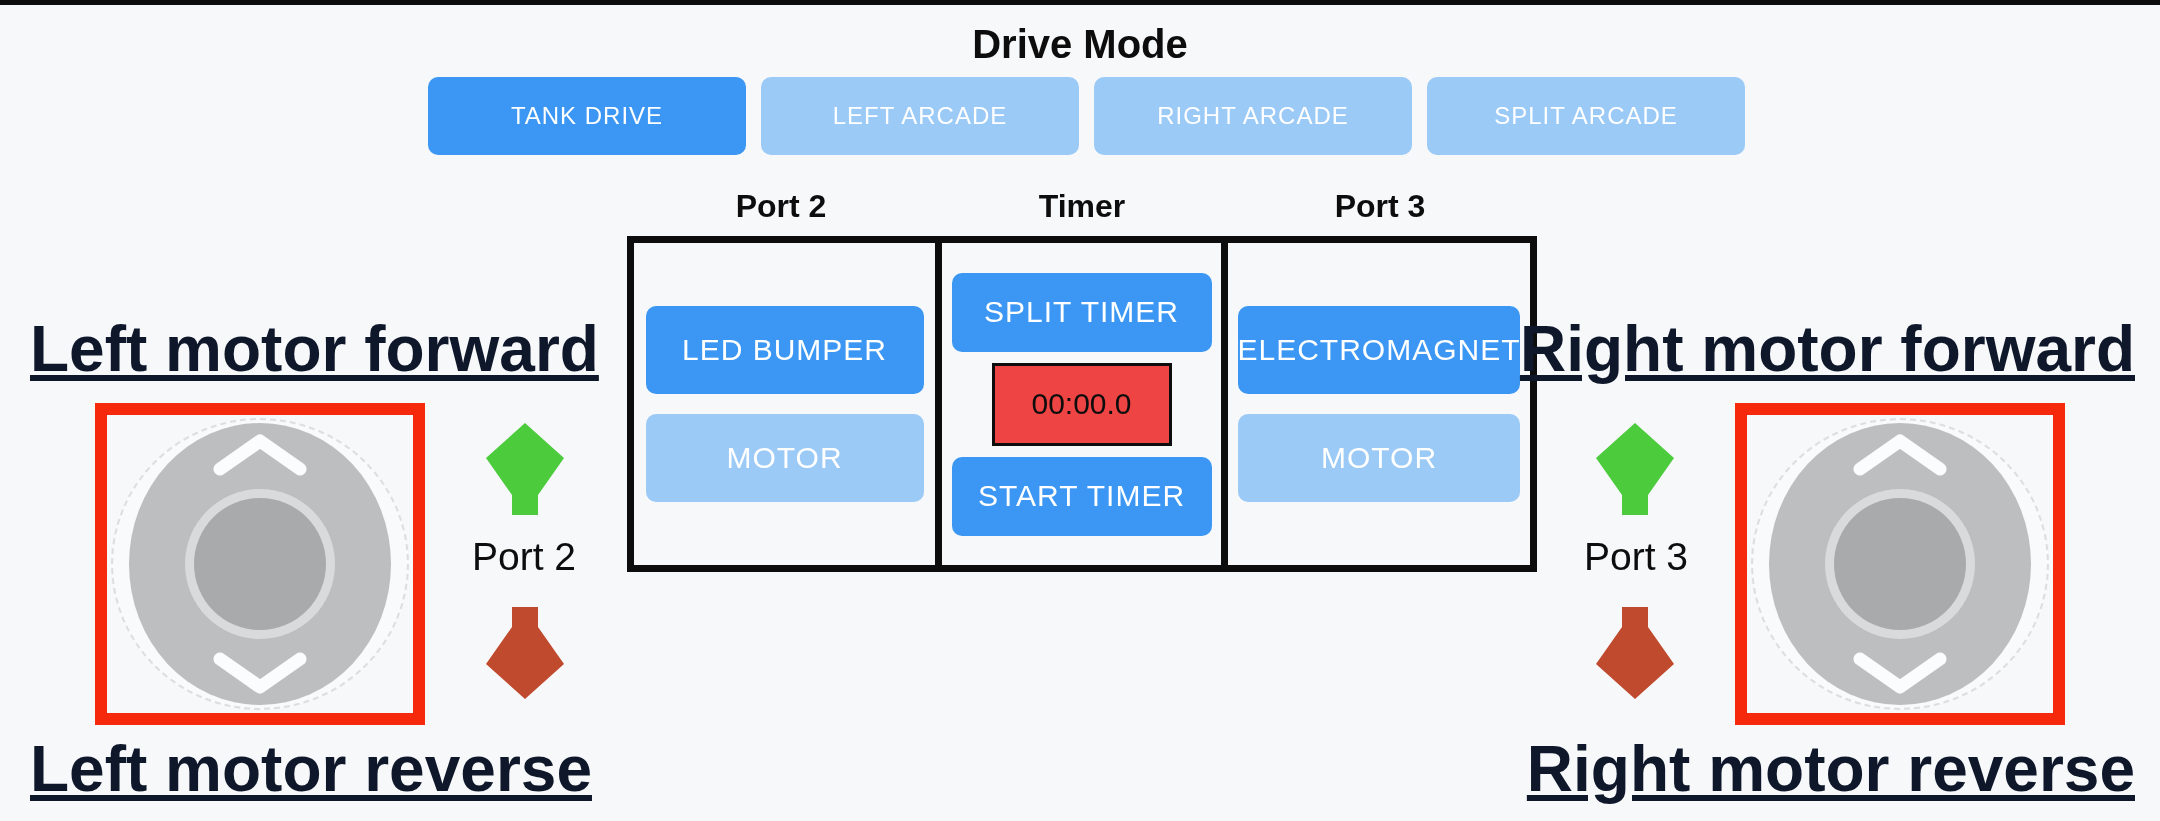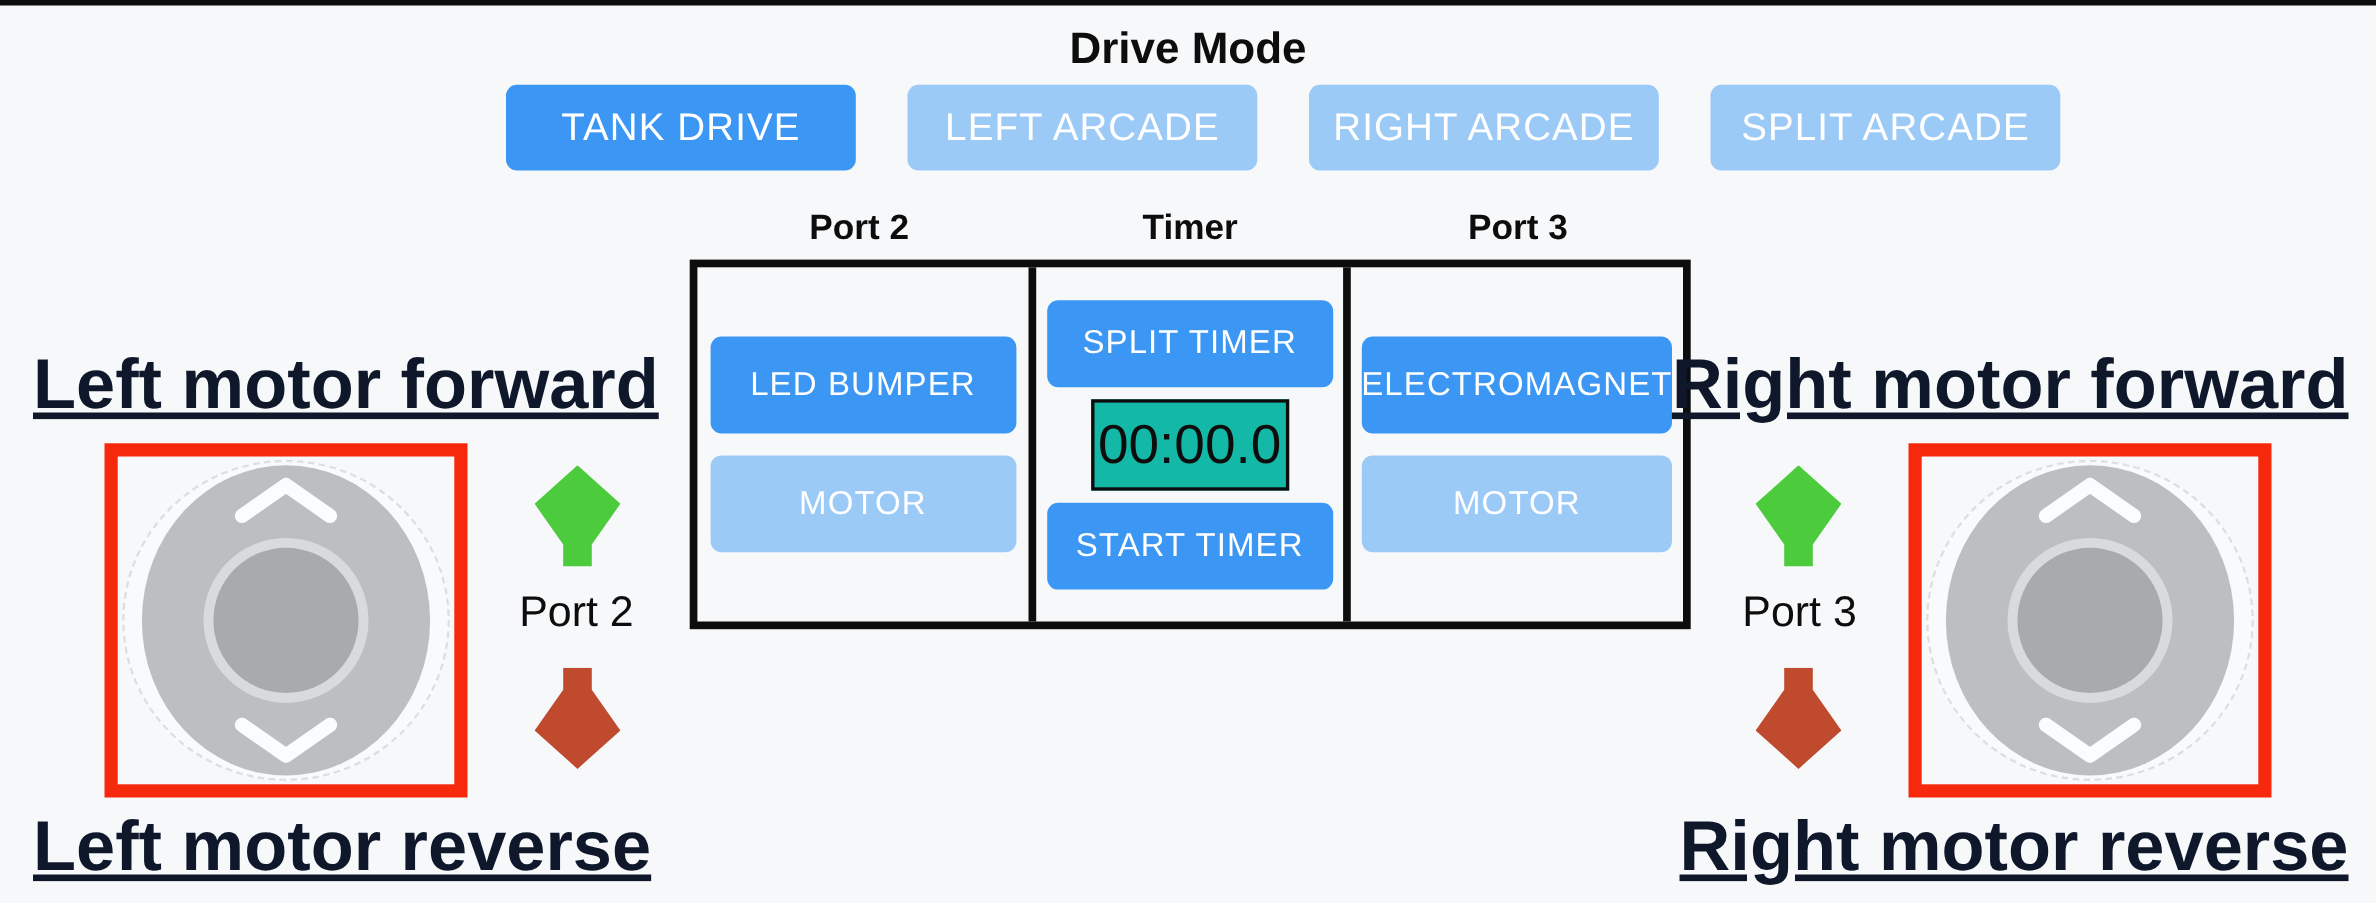--- a/index.html
+++ b/index.html
@@ -5,43 +5,43 @@
   html,body{margin:0;padding:0;background:#f7f8fa;}
   .screen{
     position:relative;width:2160px;height:821px;background:#f7f8fa;overflow:hidden;
     font-family:"Liberation Sans","DejaVu Sans",sans-serif;color:#111;
   }
   .top-strip{position:absolute;left:0;top:0;width:2160px;height:5px;background:#0d0d0d;}
   .drive-title{position:absolute;left:0;top:22px;width:100%;text-align:center;
     font-size:40px;font-weight:bold;color:#0d0d0d;}
   .modes{position:absolute;left:428px;top:77px;display:flex;gap:15px;}
   .mode-btn{width:318px;height:78px;border:none;border-radius:10px;cursor:pointer;
-    background:#9ccaf7;color:#ffffff;font-size:35px;letter-spacing:1px;
-    font-family:inherit;display:flex;align-items:center;justify-content:center;margin-left:32px;}
+    background:#9ccaf7;color:#ffffff;font-size:24px;letter-spacing:1px;
+    font-family:inherit;display:flex;align-items:center;justify-content:center;}
   .mode-btn.active{background:#3b97f3;}
 
   .col-hdr{position:absolute;top:188px;transform:translateX(-50%);
     font-size:32px;font-weight:bold;color:#0d0d0d;white-space:nowrap;}
   .hdr-1{left:781px;} .hdr-2{left:1082px;} .hdr-3{left:1380px;}
 
   .panel{position:absolute;left:627px;top:236px;width:910px;height:336px;
     border:7px solid #0d0d0d;box-sizing:border-box;display:flex;}
   .pcol{box-sizing:border-box;display:flex;flex-direction:column;
     align-items:center;justify-content:center;}
   .pcol-1{width:301px;gap:20px;}
   .pcol-2{width:293px;border-left:7px solid #0d0d0d;border-right:7px solid #0d0d0d;gap:11px;}
   .pcol-3{flex:1;gap:20px;}
   .panel-btn{border:none;border-radius:10px;cursor:pointer;color:#ffffff;
     font-size:30px;letter-spacing:1px;font-family:inherit;
     display:flex;align-items:center;justify-content:center;}
   .blue{background:#3b97f3;} .lightblue{background:#9ccaf7;}
   .dev-btn{width:278px;height:88px;}
   .timer-btn{width:260px;height:79px;}
   .timer-display{width:180px;height:83px;border:3px solid #0d0d0d;box-sizing:border-box;
-    background:#14b8a6;color:#0d0d0d;font-size:50px;
+    background:#ef4444;color:#0d0d0d;font-size:30px;
     display:flex;align-items:center;justify-content:center;}
 
   .red-label{position:absolute;color:#0f172a;font-size:64px;font-weight:bold;
     white-space:nowrap;line-height:1;text-decoration:underline;}
   .lbl-fwd-left{left:30px;top:317px;}
   .lbl-rev-left{left:30px;top:737px;}
   .lbl-fwd-right{right:25px;top:317px;}
   .lbl-rev-right{right:25px;top:737px;}
 
   .joy-square{position:absolute;width:330px;height:322px;border:12px solid #f6290c;

